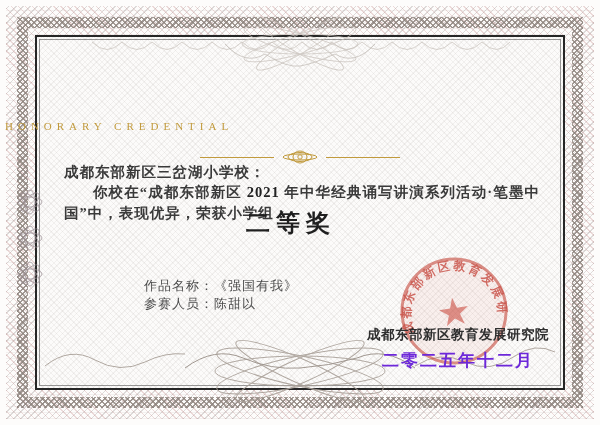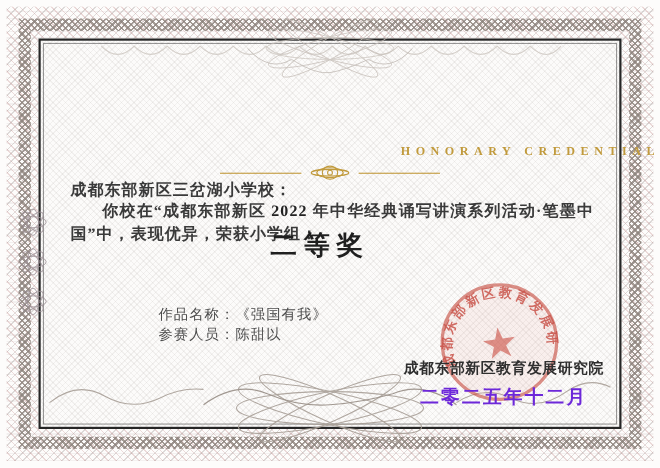--- a/index.html
+++ b/index.html
@@ -42,22 +42,22 @@
   }
   .frame::before{
     content:"";position:absolute;inset:2px;border:1px solid rgba(70,70,70,.55);pointer-events:none;
   }
   .ornaments{position:absolute;inset:0;pointer-events:none;}
   .title{
     position:absolute;top:64px;left:0;width:100%;text-align:center;
     font-size:42px;font-weight:bold;color:#bf9733;letter-spacing:16px;text-indent:16px;
   }
   .subtitle{
-    position:absolute;top:132px;left:0;width:100%;text-align:right;
-    font-size:11px;font-weight:bold;color:#c19a3c;letter-spacing:5px;text-indent:5px;
+    position:absolute;top:120px;left:0;width:100%;text-align:left;
+    font-size:11px;font-weight:normal;color:#c19a3c;letter-spacing:5px;text-indent:5px;
   }
   .divider{
     position:absolute;top:149px;left:50%;transform:translateX(-50%);
     width:200px;display:flex;align-items:center;gap:5px;
   }
   .divider .rule{flex:1;border-top:1.5px solid #c19a3c;}
   .recipient{
     position:absolute;left:64px;top:163px;
     font-size:14.5px;font-weight:600;color:#3a3a3a;letter-spacing:1px;
   }
@@ -155,21 +155,21 @@
         <ellipse cx="21" cy="8" rx="12" ry="4.5"></ellipse>
         <ellipse cx="21" cy="8" rx="17" ry="3"></ellipse>
         <circle cx="21" cy="8" r="2.2"></circle>
       </g>
     </svg>
     <span class="rule"></span>
   </div>
 
   <div class="recipient">成都东部新区三岔湖小学校：</div>
 
-  <div class="body-par"><span>你校在“成都东部新区 </span><span class="year">2022</span><span> 年中华经典诵写讲演系列活动·笔墨中国”中，表现优异，荣获小学组：</span></div>
+  <div class="body-par"><span>你校在“成都东部新区 </span><span class="year">2021</span><span> 年中华经典诵写讲演系列活动·笔墨中国”中，表现优异，荣获小学组：</span></div>
 
   <div class="award">二等奖</div>
 
 
   <div class="details">
     <div class="detail-row"><span>作品名称：</span><span>《强国有我》</span></div>
     <div class="detail-row"><span>参赛人员：</span><span>陈甜以</span></div>
   </div>
 
   <div class="issuer-block">

